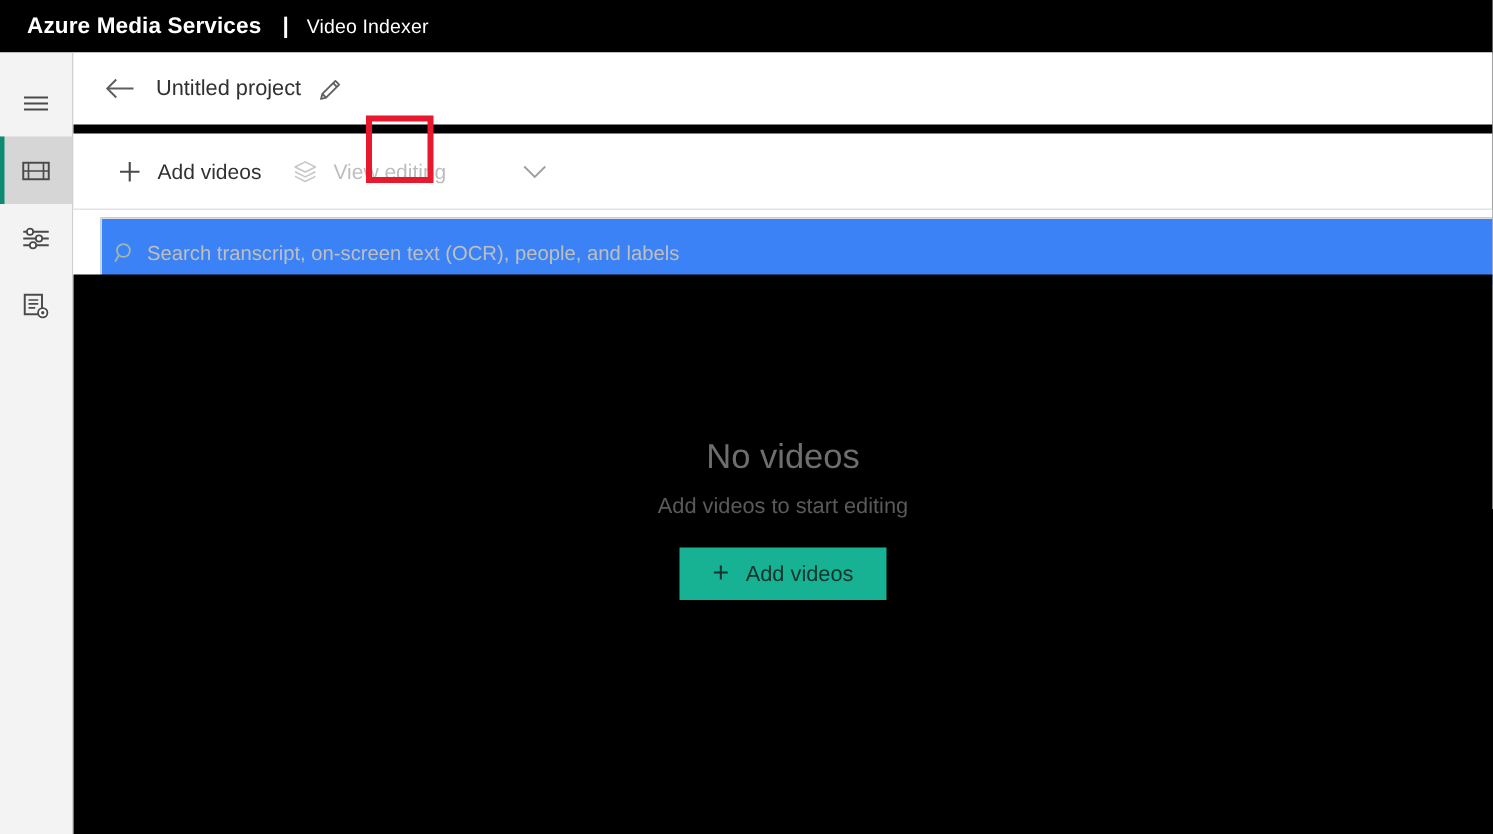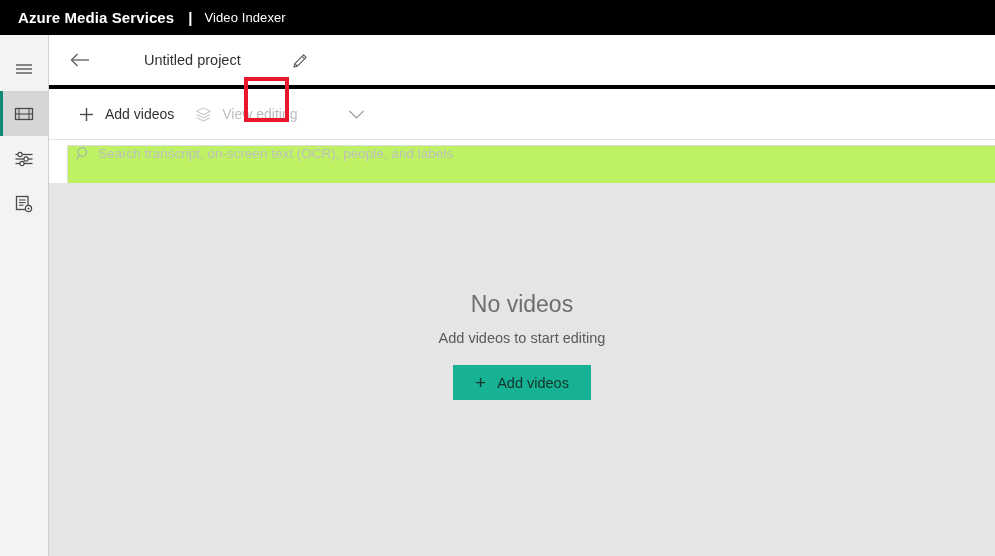--- a/index.html
+++ b/index.html
@@ -92,24 +92,23 @@
     flex-direction: column;
     background: #ffffff;
   }
 
   
   .title-row {
     height: 54px;
     display: flex;
     align-items: center;
     padding-left: 18px;
-    border-bottom: 4px solid #000000;
+    border-bottom: 6px solid #000000;
     box-sizing: border-box;
     position: relative;
-    gap: 40px;
   }
   .back-btn {
     width: 26px;
     height: 26px;
     display: flex;
     align-items: center;
     justify-content: center;
     cursor: pointer;
     margin-right: 11px;
   }
@@ -182,23 +181,23 @@
     height: 43px;
     box-sizing: border-box;
     padding: 5px 0 5px 18px;
     background: #ffffff;
   }
   .search-box {
     height: 46px;
     border: 1px solid #dcdcdc;
     border-right: none;
     display: flex;
-    align-items: flex-start;
-    box-sizing: border-box;
-    background: #bef264;
+    align-items: center;
+    box-sizing: border-box;
+    background: #3b82f6;
   }
   .search-ico {
     width: 30px;
     display: flex;
     align-items: center;
     justify-content: center;
     flex: 0 0 30px;
   }
   .search-input {
     border: none;
@@ -210,21 +209,21 @@
     background: transparent;
     padding: 0;
   }
   .search-input::placeholder {
     color: #bfbfbf;
   }
 
   
   .stage {
     flex: 1 1 auto;
-    background: #e5e5e5;
+    background: #000000;
     display: flex;
     flex-direction: column;
     align-items: center;
     justify-content: center;
     padding-bottom: 48px;
     box-sizing: border-box;
   }
   .empty-title {
     font-size: 23px;
     color: #6e6e6e;

